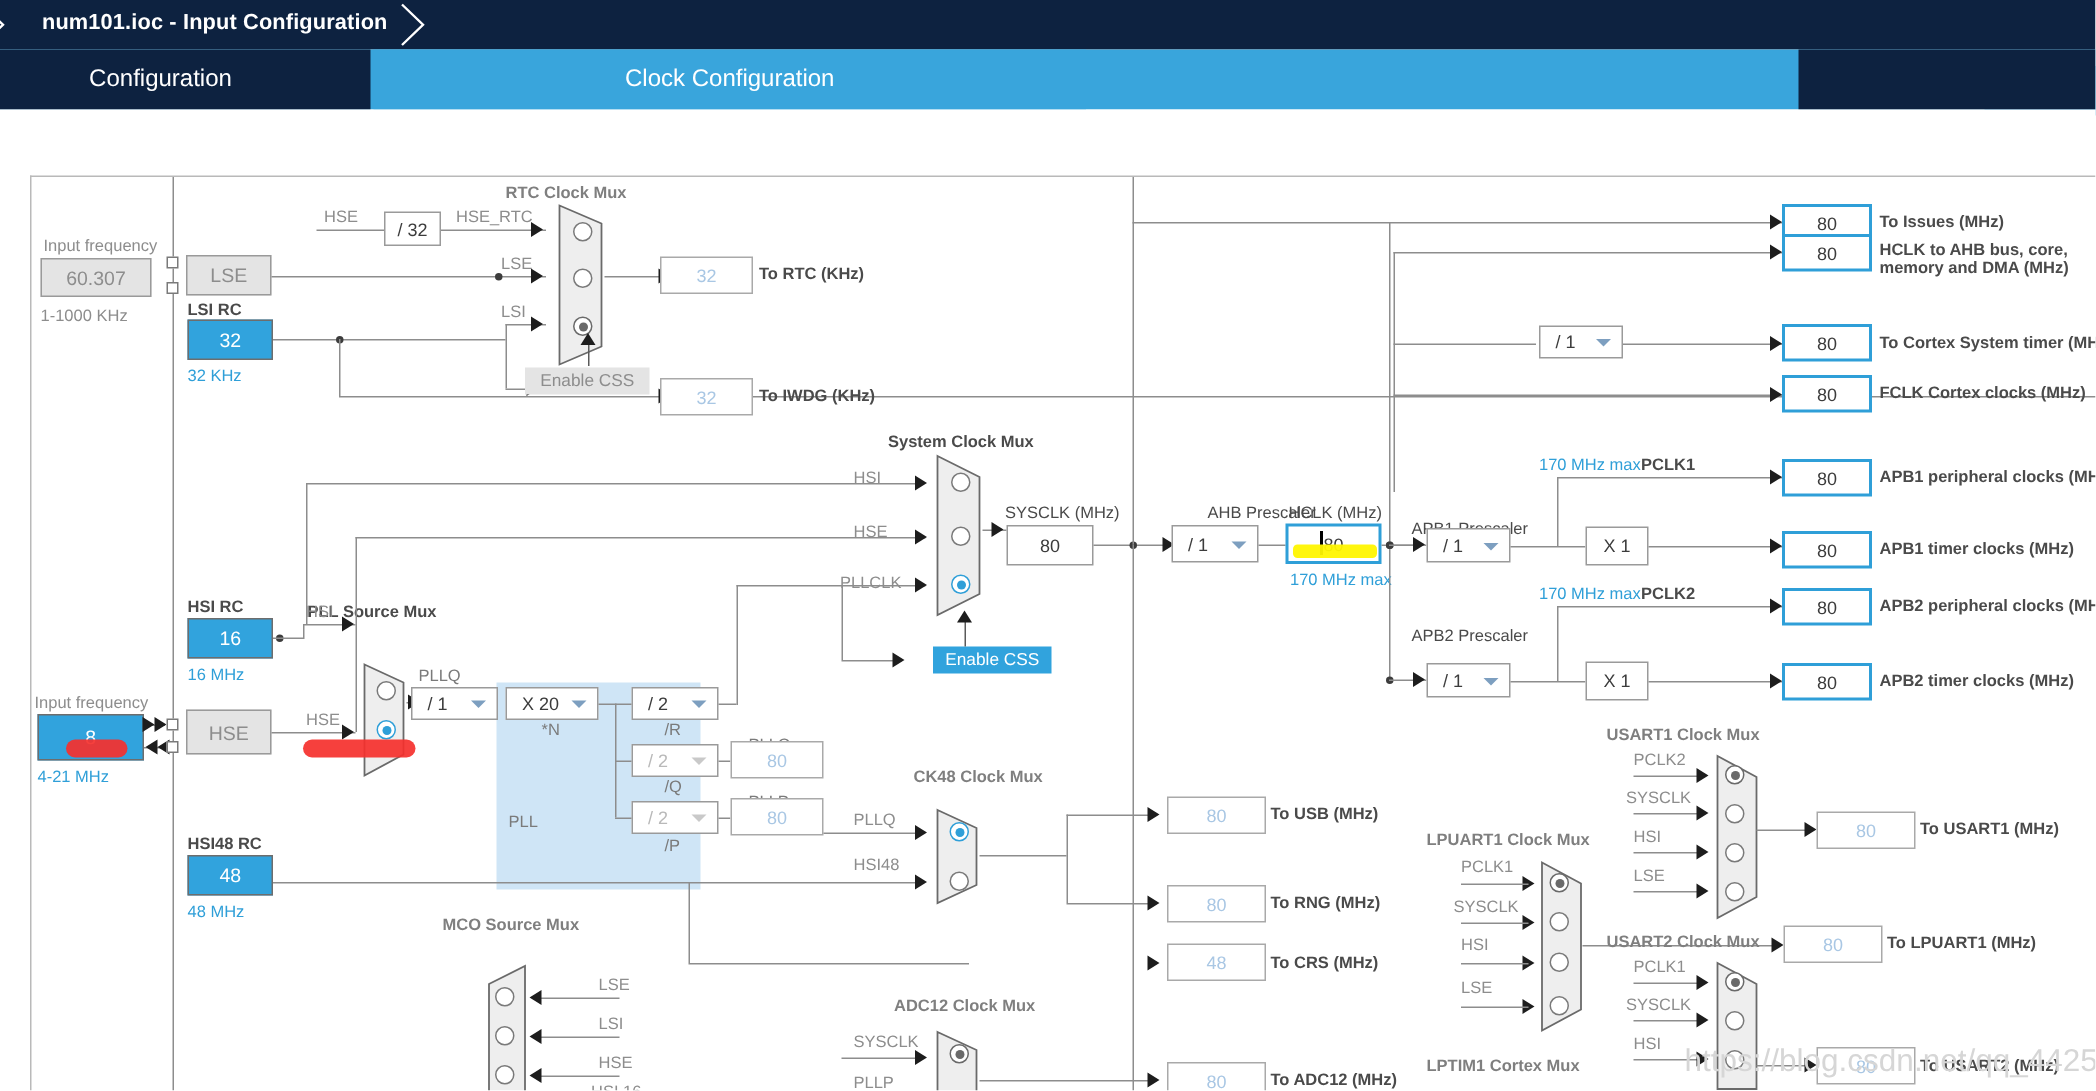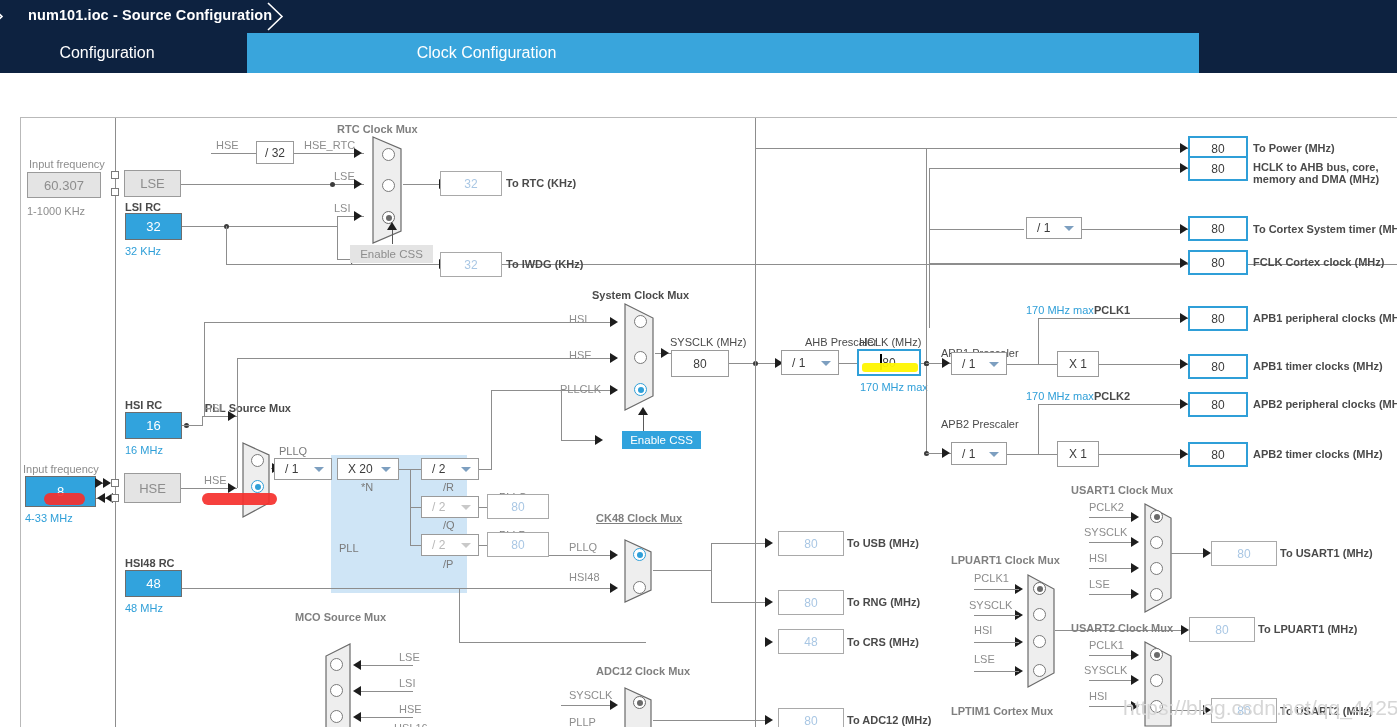--- a/index.html
+++ b/index.html
@@ -180,21 +180,21 @@
 <body>
 
 <div id="root">
 
   <div class="titlebar">
     <div class="chev" style="left:-14px;">
       <svg width="26" height="33" viewBox="0 0 26 33">
           <path d="M2 3 L16 16.5 L2 30" fill="none" stroke="#ffffff" stroke-width="1.6"></path>
         </svg>
     </div>
-    <div class="title-text">num101.ioc - Source Configuration</div>
+    <div class="title-text">num101.ioc - Input Configuration</div>
     <div class="chev" style="left:266px;">
       <svg width="26" height="33" viewBox="0 0 26 33">
           <path d="M2 3 L16 16.5 L2 30" fill="none" stroke="#ffffff" stroke-width="1.6"></path>
         </svg>
     </div>
     <div class="genbtn">GE</div>
   </div>
 
   <div class="tabbar">
     <div class="tab inactive" style="left:-33px; width:280px; justify-content:center;">
@@ -314,21 +314,21 @@
     <div class="box val-dim" style="left:419px; top:134px; width:62px; height:25px;">32</div>
     <div class="lbl outname" style="left:485px; top:140px;">To IWDG (KHz)</div>
 
     <div class="lbl dark" style="left:104px; top:281px;">HSI RC</div>
     <div class="box blue-fill" style="left:104px; top:294px; width:57px; height:27px;">16</div>
     <div class="lbl blue" style="left:104px; top:326px;">16 MHz</div>
 
     <div class="lbl" style="left:2px; top:345px;">Input frequency</div>
     <div class="box blue-fill" style="left:4px; top:358px; width:71px; height:31px;">8</div>
     <div class="hl-red" style="left:23px; top:375px; width:41px; height:12px;"></div>
-    <div class="lbl blue" style="left:4px; top:394px;">4-33 MHz</div>
+    <div class="lbl blue" style="left:4px; top:394px;">4-21 MHz</div>
 
     <div class="ln h" style="left:75px; top:365px; width:14px;"></div>
     <div class="arw" style="left:74px; top:360px;"></div>
     <div class="arw" style="left:82px; top:360px;"></div>
     <div class="ln h" style="left:75px; top:380px; width:16px;"></div>
     <div class="arw left" style="left:76px; top:375px;"></div>
     <div class="arw left" style="left:84px; top:375px;"></div>
     <div class="conn" style="left:90px; top:361px;"></div>
     <div class="conn" style="left:90px; top:376px;"></div>
 
@@ -470,21 +470,21 @@
     <div class="lbl blue" style="left:839px; top:263px;">170 MHz max</div>
 
     <div class="ln h" style="left:900px; top:245px; width:22px;"></div>
     <div class="dot" style="left:903px; top:243px;"></div>
     <div class="ln v" style="left:905px; top:30px; height:215px;"></div>
     <div class="ln v" style="left:905px; top:245px; height:90px;"></div>
 
     <div class="ln h" style="left:734px; top:30px; width:435px;"></div>
     <div class="arw" style="left:1159px; top:25px;"></div>
     <div class="box blue-border" style="left:1167px; top:18px; width:60px; height:25px;">80</div>
-    <div class="lbl outname" style="left:1232px; top:24px;">To Power (MHz)</div>
+    <div class="lbl outname" style="left:1232px; top:24px;">To Issues (MHz)</div>
 
     <div class="ln v" style="left:908px; top:50px; height:160px;"></div>
     <div class="ln h" style="left:908px; top:50px; width:261px;"></div>
     <div class="arw" style="left:1159px; top:45px;"></div>
     <div class="box blue-border" style="left:1167px; top:38px; width:60px; height:25px;">80</div>
     <div class="lbl outname" style="left:1232px; top:43px; white-space:pre-line; width:160px;">HCLK to AHB bus, core,
 memory and DMA (MHz)</div>
 
     <div class="ln h" style="left:908px; top:111px; width:95px;"></div>
     <div class="sel" style="left:1005px; top:99px; width:56px; height:22px;">
@@ -492,21 +492,21 @@
       <span class="caret"></span>
     </div>
     <div class="ln h" style="left:1061px; top:111px; width:108px;"></div>
     <div class="arw" style="left:1159px; top:106px;"></div>
     <div class="box blue-border" style="left:1167px; top:98px; width:60px; height:25px;">80</div>
     <div class="lbl outname" style="left:1232px; top:105px;">To Cortex System timer (MHz)</div>
 
     <div class="ln h" style="left:908px; top:145px; width:261px;"></div>
     <div class="arw" style="left:1159px; top:140px;"></div>
     <div class="box blue-border" style="left:1167px; top:132px; width:60px; height:25px;">80</div>
-    <div class="lbl outname" style="left:1232px; top:138px;">FCLK Cortex clock (MHz)</div>
+    <div class="lbl outname" style="left:1232px; top:138px;">FCLK Cortex clocks (MHz)</div>
 
     <div class="lbl blue" style="left:1005px; top:186px;">170 MHz max</div>
     <div class="lbl dark" style="left:1073px; top:186px; color:#4a4a4a;">PCLK1</div>
     <div class="lbl dark" style="left:920px; top:229px; font-weight:normal; color:#4a4a4a;">APB1 Prescaler</div>
 
     <div class="dot" style="left:903px; top:243px;"></div>
     <div class="ln h" style="left:905px; top:245px; width:25px;"></div>
     <div class="arw" style="left:921px; top:240px;"></div>
     <div class="sel" style="left:930px; top:234px; width:56px; height:23px;">
       <span class="sv">/ 1</span>
@@ -542,21 +542,21 @@
     <div class="arw" style="left:1159px; top:281px;"></div>
     <div class="box blue-border" style="left:1167px; top:274px; width:60px; height:25px;">80</div>
     <div class="lbl outname" style="left:1232px; top:280px;">APB2 peripheral clocks (MHz)</div>
 
     <div class="box" style="left:1036px; top:323px; width:42px; height:26px;">X 1</div>
     <div class="ln h" style="left:1078px; top:336px; width:91px;"></div>
     <div class="arw" style="left:1159px; top:331px;"></div>
     <div class="box blue-border" style="left:1167px; top:324px; width:60px; height:25px;">80</div>
     <div class="lbl outname" style="left:1232px; top:330px;">APB2 timer clocks (MHz)</div>
 
-    <div class="lbl mux-title" style="left:575px; top:394px;text-decoration:underline;">CK48 Clock Mux</div>
+    <div class="lbl mux-title" style="left:588px; top:394px;">CK48 Clock Mux</div>
     <div class="lbl sig" style="left:548px; top:423px;">PLLQ</div>
     <div class="ln h" style="left:528px; top:437px; width:62px;"></div>
     <div class="arw" style="left:589px; top:432px;"></div>
     <div class="lbl sig" style="left:548px; top:453px;">HSI48</div>
     <div class="ln h" style="left:161px; top:470px; width:429px;"></div>
     <div class="arw" style="left:589px; top:465px;"></div>
     <div class="ln v" style="left:438px; top:470px; height:54px;"></div>
     <div class="ln h" style="left:438px; top:524px; width:187px;"></div>
 
     <div class="mux" style="left:602px; top:420px;">

